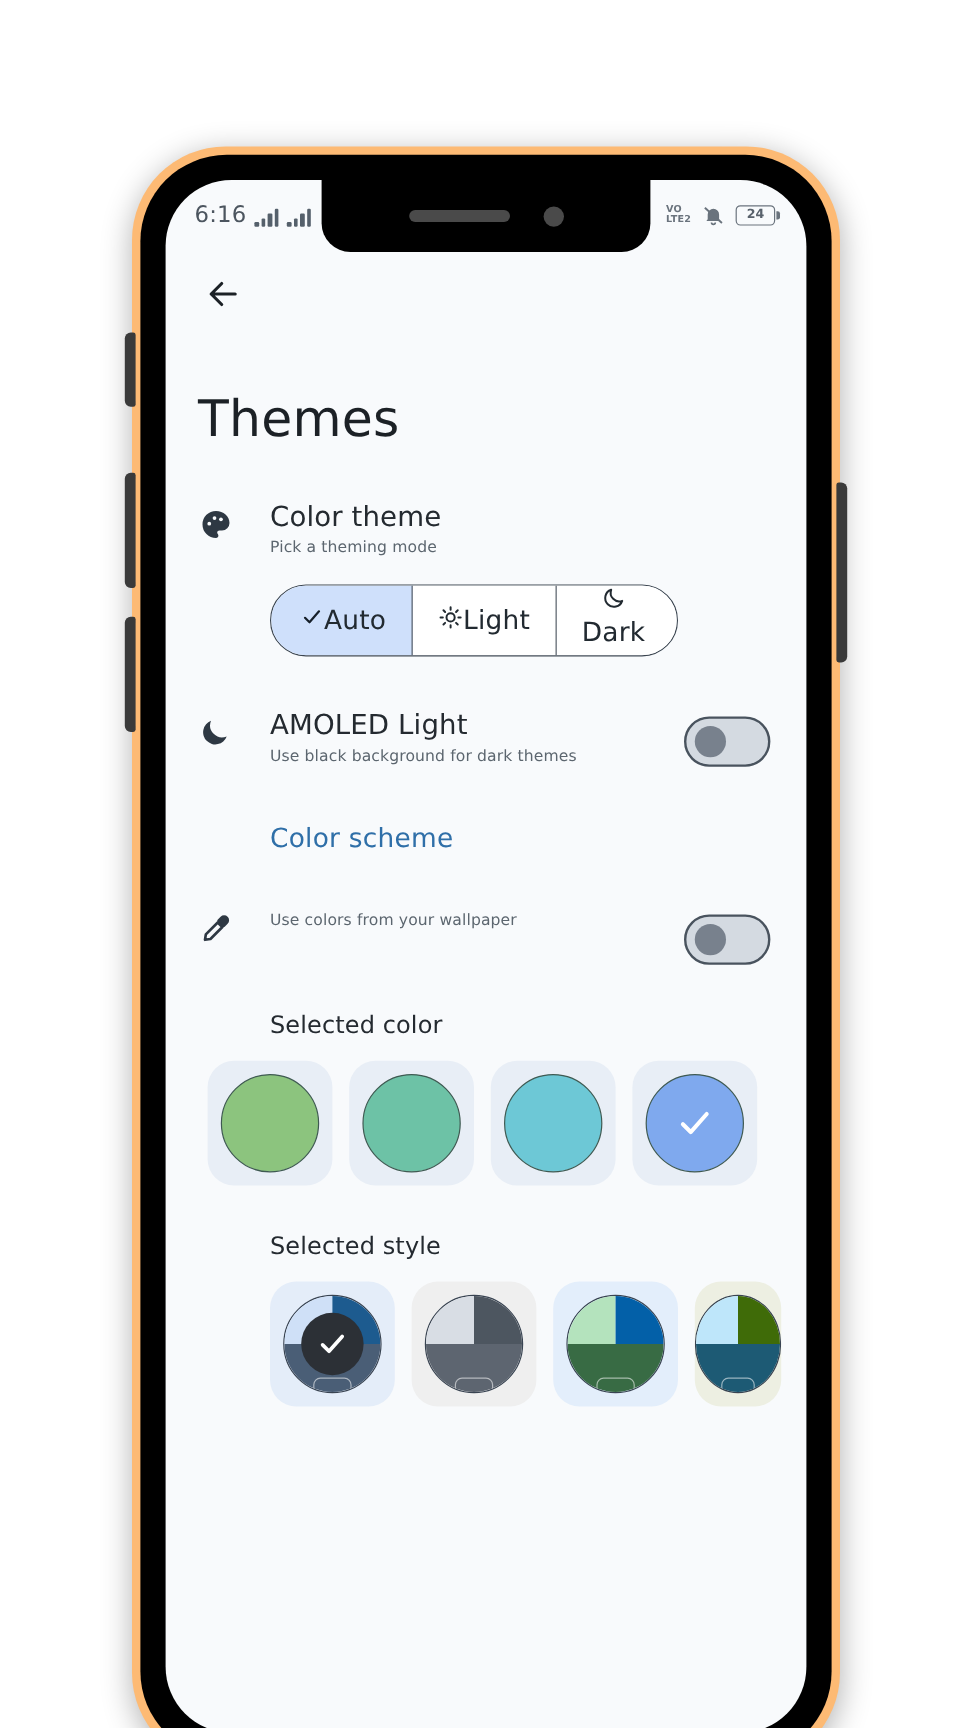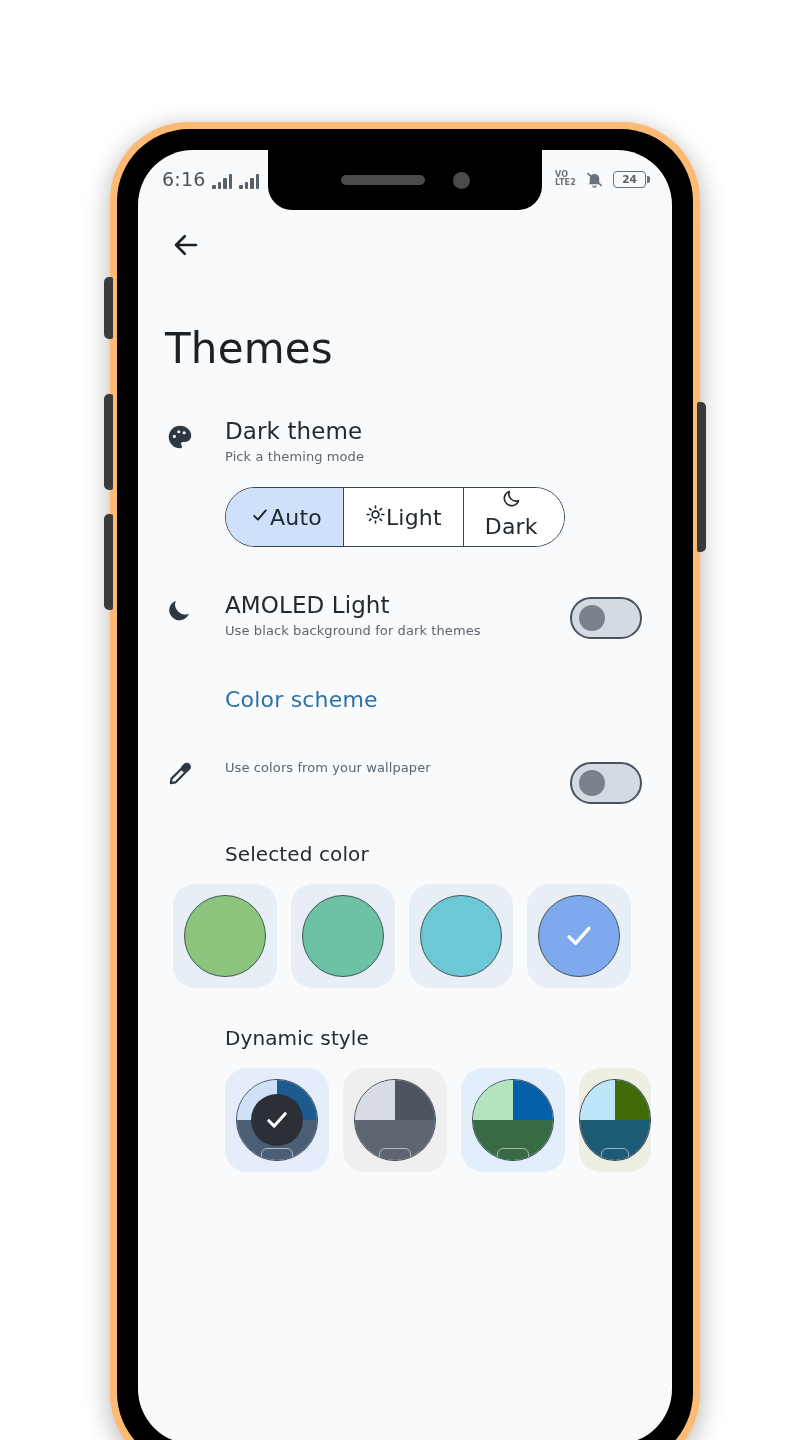--- a/index.html
+++ b/index.html
@@ -258,21 +258,21 @@
           <div class="row">
             <div class="row-icon">
               <svg width="30" height="30" viewBox="0 0 24 24">
                 <path d="M12 3a9 9 0 1 0 0 18c1 0 1.6-.7 1.6-1.5 0-.4-.2-.8-.4-1.1-.3-.3-.4-.6-.4-1 0-.8.7-1.4 1.5-1.4H16a5 5 0 0 0 5-5c0-4.4-4-8-9-8z" fill="#2e3843"></path>
                 <circle cx="7.5" cy="11.5" r="1.25" fill="#f8fafc"></circle>
                 <circle cx="11" cy="7.8" r="1.25" fill="#f8fafc"></circle>
                 <circle cx="15.3" cy="8.6" r="1.25" fill="#f8fafc"></circle>
               </svg>
             </div>
             <div class="row-body">
-              <div class="row-title">Dark theme</div>
+              <div class="row-title">Color theme</div>
               <div class="row-sub">Pick a theming mode</div>
             </div>
           </div>
 
           <div class="seg-wrap">
             <div class="segmented">
               <div class="seg active">
                 <span>
                   <svg width="20" height="20" viewBox="0 0 24 24" fill="none">
                     <path d="M5 13l4.5 4.5L19 6.5" stroke="#17202a" stroke-width="2.2" stroke-linecap="round" stroke-linejoin="round"></path>
@@ -349,21 +349,21 @@
               </div>
               <div class="swatch-tile" style="background: rgb(232, 238, 246);">
                 <div class="swatch-circle" style="background: rgb(127, 169, 238);">
                   <svg width="34" height="34" viewBox="0 0 24 24" fill="none">
                     <path d="M5 12.6l4.6 4.6L19 6.6" stroke="#ffffff" stroke-width="2.4" stroke-linecap="round" stroke-linejoin="round"></path>
                   </svg>
                 </div>
               </div>
             </div>
 
-          <div class="sub-head">Dynamic style</div>
+          <div class="sub-head">Selected style</div>
           <div class="strip-style" id="style-strip">
               <div class="style-tile" style="background: rgb(228, 237, 249);">
                 <div class="style-circle">
                   <span class="q q-tl" style="background:#cfe0f7"></span>
                   <span class="q q-tr" style="background:#1d5b8f"></span>
                   <span class="q q-bot" style="background:#4a5e76"></span>
                   <span class="deco" style="left:30%;bottom:-14px;width:40%;height:26px;border-radius:6px;"></span>
                   <div class="check-overlay">
                     <svg width="28" height="28" viewBox="0 0 24 24" fill="none">
                       <path d="M5 12.6l4.6 4.6L19 6.6" stroke="#ffffff" stroke-width="2.6" stroke-linecap="round" stroke-linejoin="round"></path>

